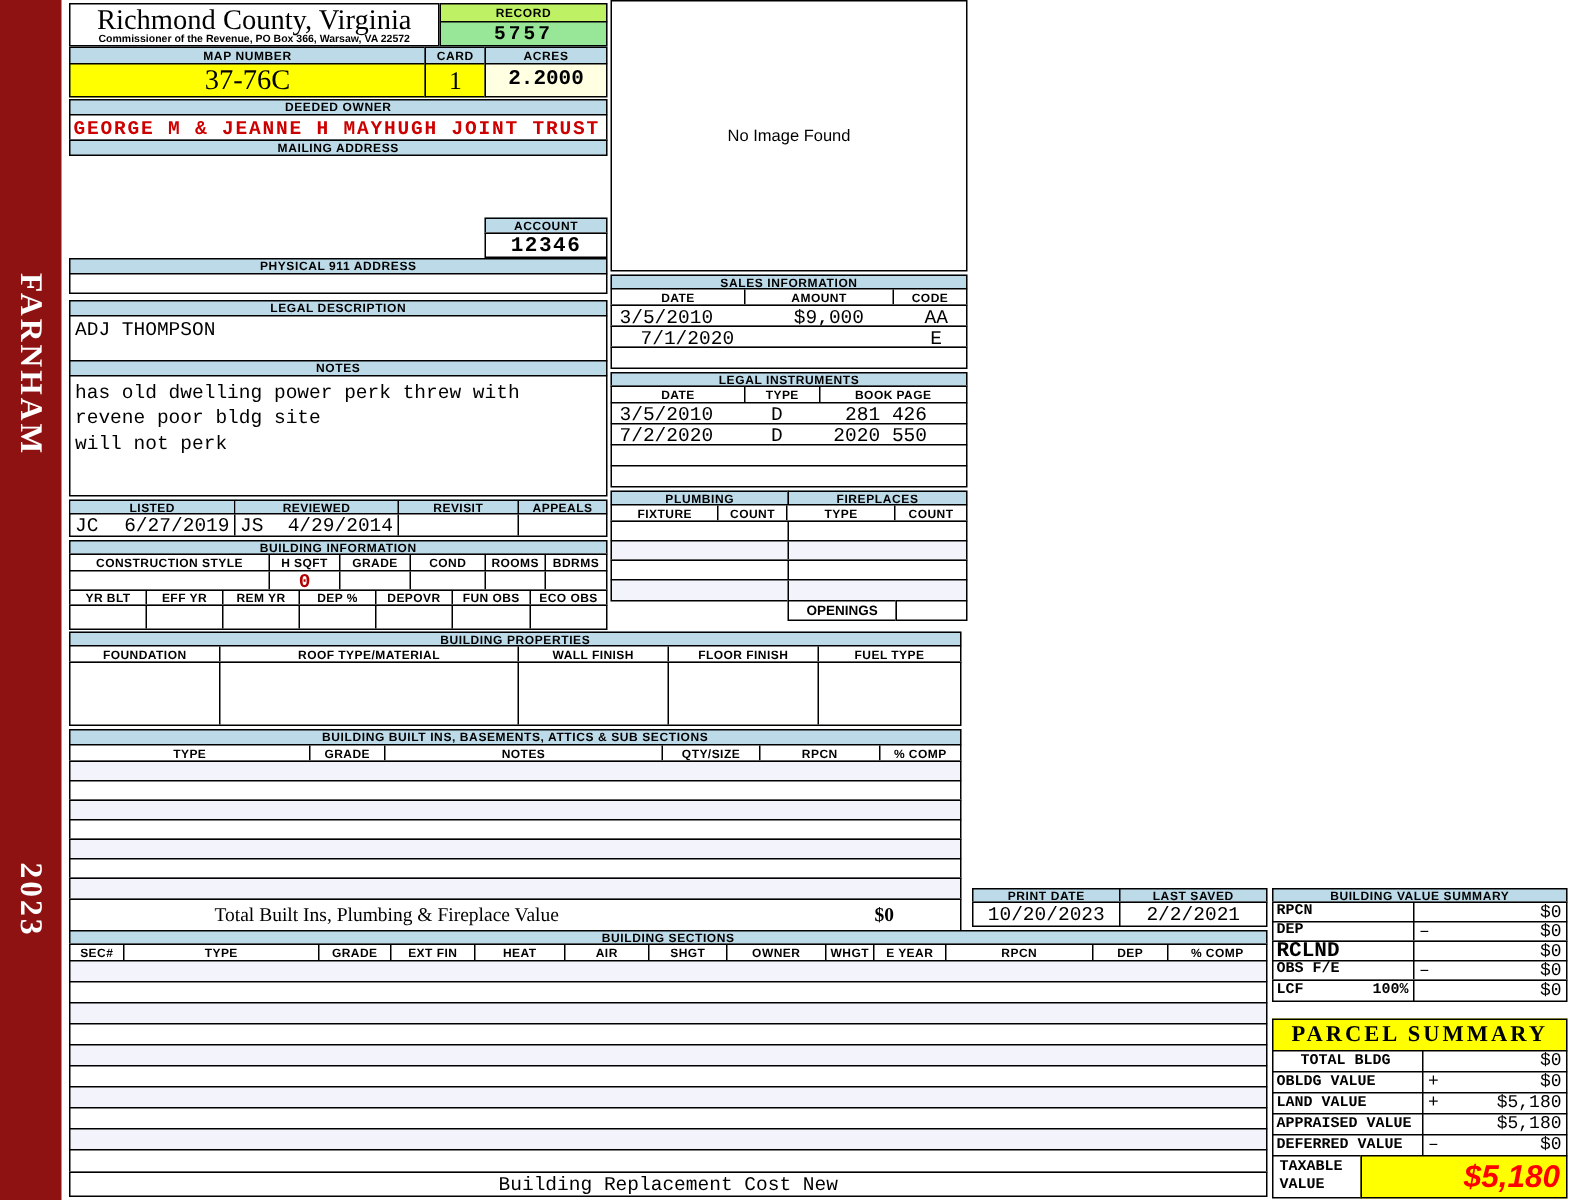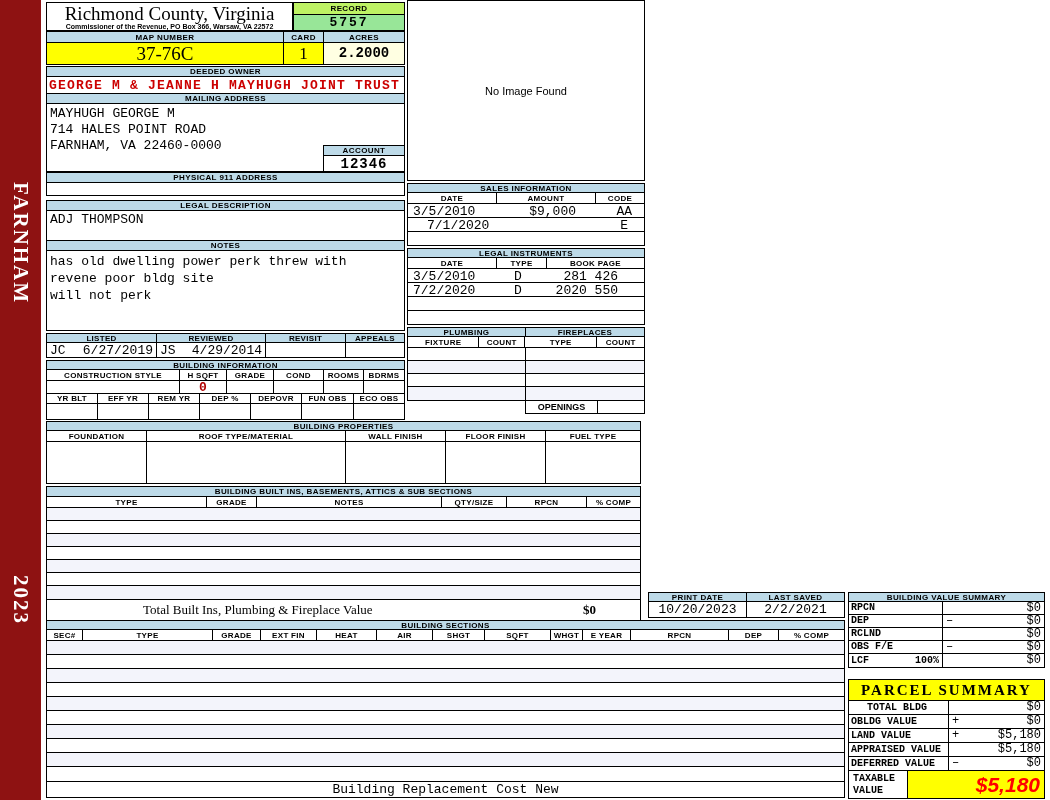--- a/index.html
+++ b/index.html
@@ -43,26 +43,20 @@
   <div class="b band" style="left:323px;top:31px;width:82px;height:12px;">ACRES</div>
 
   <div class="b" style="left:46px;top:42px;width:238px;height:23px;background:#FFFF00;font-family:'Liberation Serif',serif;font-size:19px;text-align:center;line-height:21px;">37-76C</div>
   <div class="b" style="left:283px;top:42px;width:41px;height:23px;background:#FFFF00;font-family:'Liberation Serif',serif;font-size:17px;text-align:center;line-height:21px;">1</div>
   <div class="b mono" style="left:323px;top:42px;width:82px;height:23px;background:#FFFFE2;font-weight:bold;font-size:14px;text-align:center;line-height:21px;">2.2000</div>
 
   <div class="b band" style="left:46px;top:66px;width:359px;height:11px;">DEEDED OWNER</div>
   <div class="b mono" style="left:46px;top:76px;width:359px;height:18px;color:#CC0000;font-weight:bold;font-size:13px;letter-spacing:1.2px;line-height:17px;padding-left:2px;white-space:nowrap;overflow:hidden;">GEORGE M &amp; JEANNE H MAYHUGH JOINT TRUST</div>
 
   <div class="b band" style="left:46px;top:93px;width:359px;height:11px;">MAILING ADDRESS</div>
-  <div class="b mono" style="left:46px;top:103px;width:359px;height:69px;font-size:13px;line-height:16px;padding:2px 0 0 3px;">
-    <div>MAYHUGH GEORGE M</div>
-    <div>714 HALES POINT ROAD</div>
-    <div></div>
-    <div>FARNHAM, VA 22460-0000</div>
-  </div>
 
   <div class="b band" style="left:323px;top:145px;width:82px;height:11px;">ACCOUNT</div>
   <div class="b mono" style="left:323px;top:155px;width:82px;height:17px;font-weight:bold;font-size:14px;letter-spacing:1px;text-align:center;line-height:16px;">12346</div>
 
   <div class="b band" style="left:46px;top:172px;width:359px;height:11px;">PHYSICAL 911 ADDRESS</div>
   <div class="b mono" style="left:46px;top:182px;width:359px;height:14px;font-size:13px;"></div>
 
   <div class="b band" style="left:46px;top:200px;width:359px;height:11px;">LEGAL DESCRIPTION</div>
   <div class="b mono" style="left:46px;top:210px;width:359px;height:31px;font-size:13px;padding:1px 0 0 3px;">ADJ THOMPSON</div>
 
@@ -244,21 +238,21 @@
   <div class="b mono" style="left:848px;top:601px;width:95px;height:14px;font-weight:bold;font-size:10px;line-height:12px;padding-left:2px;">RPCN</div>
   <div class="b mono" style="left:942px;top:601px;width:103px;height:14px;font-size:12px;line-height:12px;">
     <span class="nb" style="left:3px;"></span>
     <span class="nb" style="right:3px;">$0</span>
   </div>
   <div class="b mono" style="left:848px;top:614px;width:95px;height:14px;font-weight:bold;font-size:10px;line-height:12px;padding-left:2px;">DEP</div>
   <div class="b mono" style="left:942px;top:614px;width:103px;height:14px;font-size:12px;line-height:12px;">
     <span class="nb" style="left:3px;">–</span>
     <span class="nb" style="right:3px;">$0</span>
   </div>
-  <div class="b mono" style="left:848px;top:627px;width:95px;height:14px;font-weight:bold;font-size:10px;line-height:12px;padding-left:2px;">RCLND</div>
+  <div class="b mono" style="left:848px;top:627px;width:95px;height:14px;font-weight:bold;font-size:14px;line-height:12px;padding-left:2px;">RCLND</div>
   <div class="b mono" style="left:942px;top:627px;width:103px;height:14px;font-size:12px;line-height:12px;">
     <span class="nb" style="left:3px;"></span>
     <span class="nb" style="right:3px;">$0</span>
   </div>
   <div class="b mono" style="left:848px;top:640px;width:95px;height:14px;font-weight:bold;font-size:10px;line-height:12px;padding-left:2px;">OBS F/E</div>
   <div class="b mono" style="left:942px;top:640px;width:103px;height:14px;font-size:12px;line-height:12px;">
     <span class="nb" style="left:3px;">–</span>
     <span class="nb" style="right:3px;">$0</span>
   </div>
   <div class="b mono" style="left:848px;top:653px;width:95px;height:15px;font-weight:bold;font-size:10px;line-height:13px;padding-left:2px;">
@@ -272,21 +266,21 @@
 
   <div class="b band" style="left:46px;top:620px;width:799px;height:10px;">BUILDING SECTIONS</div>
   <div class="b hrow" style="left:46px;top:629px;width:799px;height:12px;">
     <div style="width:36px;">SEC#</div>
     <div style="width:130px;">TYPE</div>
     <div style="width:48px;">GRADE</div>
     <div style="width:56px;">EXT FIN</div>
     <div style="width:60px;">HEAT</div>
     <div style="width:56px;">AIR</div>
     <div style="width:52px;">SHGT</div>
-    <div style="width:66px;">SQFT</div>
+    <div style="width:66px;">OWNER</div>
     <div style="width:32px;">WHGT</div>
     <div style="width:48px;">E YEAR</div>
     <div style="width:98px;">RPCN</div>
     <div style="width:50px;">DEP</div>
     <div style="width:65px;">% COMP</div>
   </div>
   <div class="b alt" style="left:46px;top:640px;width:799px;height:15px;"></div>
   <div class="b" style="left:46px;top:654px;width:799px;height:15px;"></div>
   <div class="b alt" style="left:46px;top:668px;width:799px;height:15px;"></div>
   <div class="b" style="left:46px;top:682px;width:799px;height:15px;"></div>

